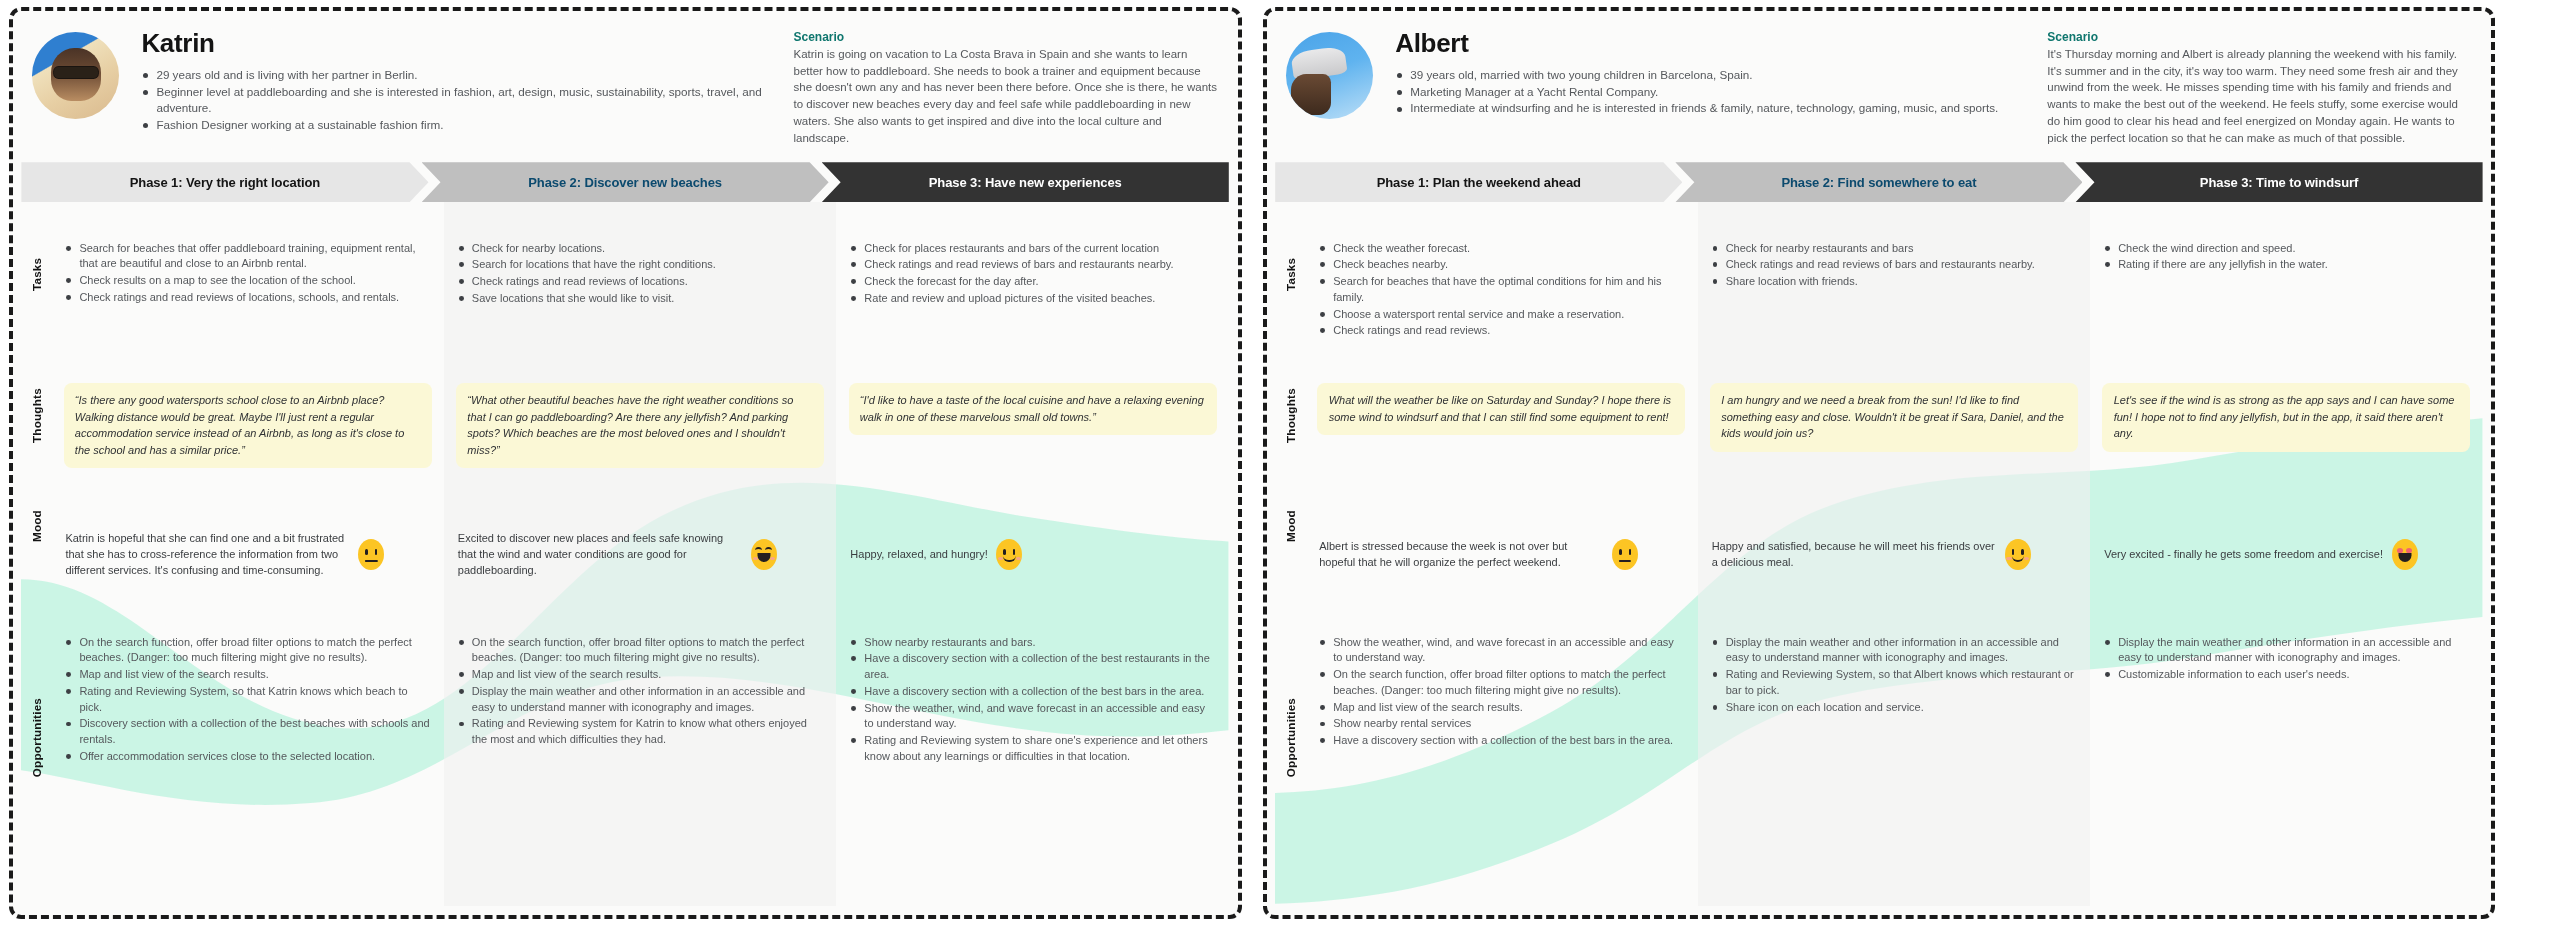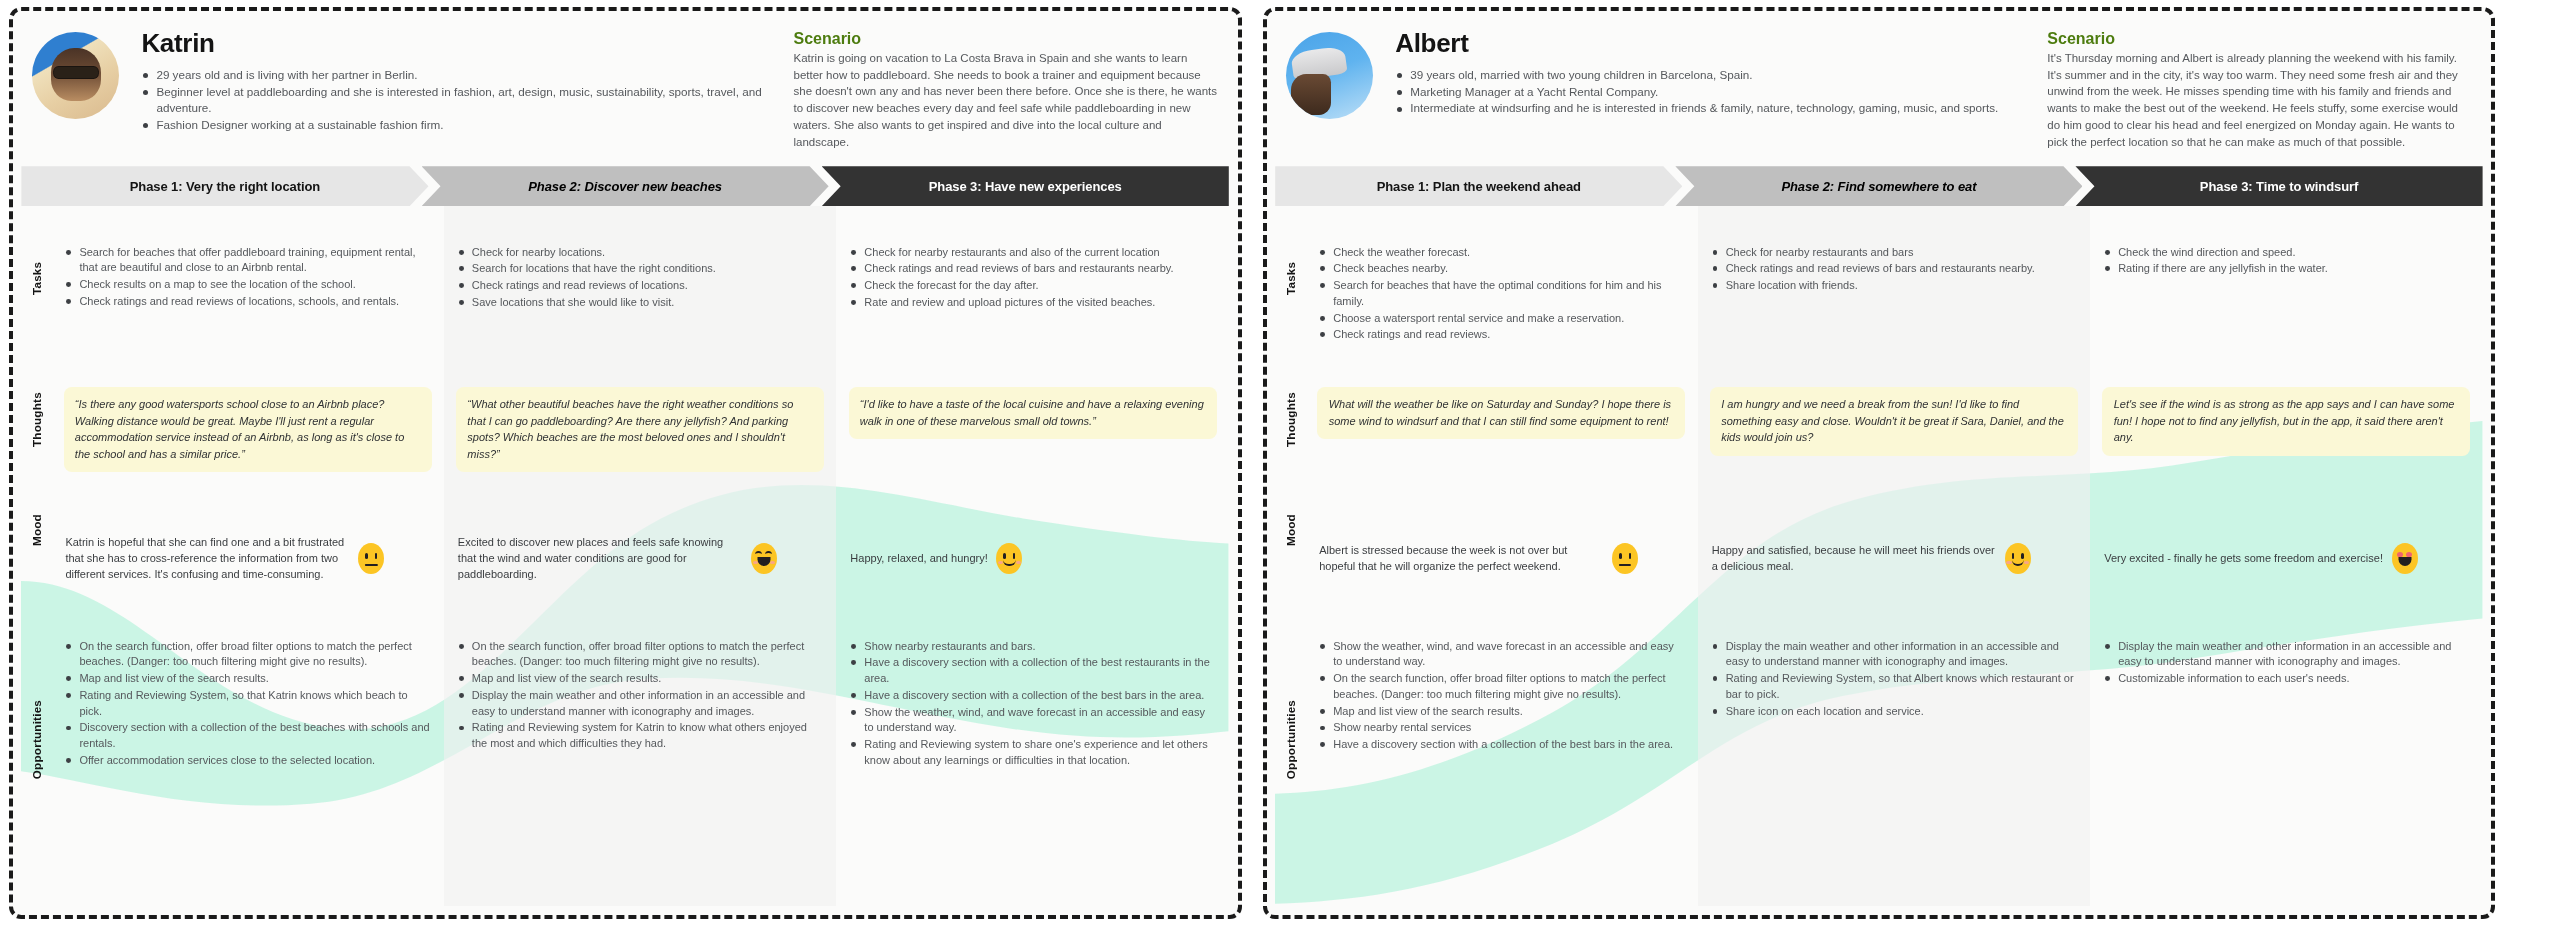--- a/index.html
+++ b/index.html
@@ -56,35 +56,35 @@
 
   .persona-main { flex: 1 1 auto; padding-left: 15.7px; padding-right: 12.2px; }
   .persona-name { font-size: 26px; font-weight: bold; color: #141414; letter-spacing: -0.3px; margin-bottom: 7.8px; }
   ul.bullets { list-style: none; }
   ul.bullets li { position: relative; padding-left: 15px; color: #55585c; font-size: 11.7px; line-height: 1.42; }
   ul.bullets li::before {
     content:""; position:absolute; left: 1.7px; top: 6.1px;
     width: 5.2px; height: 5.2px; background: #3d4044; border-radius: 50%;
   }
   .scenario { flex: 0 0 425px; width: 425px; padding-top: 1.7px; }
-  .scenario-title { font-size: 16px; font-weight: bold; color: #4d7c0f; margin-bottom: 1.7px; }
+  .scenario-title { font-size: 12px; font-weight: bold; color: #0f766e; margin-bottom: 1.7px; }
   .scenario-body { font-size: 11.5px; line-height: 1.46; color: #55585c; }
 
   
   .phase-row { display: flex; height: 40px; margin: 7px 8.7px 0 8.7px; }
   .chev {
     flex: 1 1 0; position: relative; display: flex; align-items: center; justify-content: center;
     font-size: 13px; font-weight: bold; letter-spacing: -0.1px;
     clip-path: polygon(0 0, calc(100% - 19px) 0, 100% 50%, calc(100% - 19px) 100%, 0 100%, 19px 50%);
     margin-right: -7px;
   }
   .chev:first-child { clip-path: polygon(0 0, calc(100% - 19px) 0, 100% 50%, calc(100% - 19px) 100%, 0 100%); }
   .chev:last-child { margin-right: 0; clip-path: polygon(0 0, 100% 0, 100% 100%, 0 100%, 19px 50%); }
   .chev.c1 { background:#e6e6e6; color:#141414; }
-  .chev.c2 { background:#bfbfbf; color:#000000;font-style:italic; }
+  .chev.c2 { background:#bfbfbf; color:#0c4a6e; }
   .chev.c3 { background:#333333; color:#ffffff; }
 
   
   .body-wrap { position: relative; flex: 1 1 auto; margin: 0 8.7px 8.7px 8.7px; }
 
   
   .mood-wave { position: absolute; left: 0; top: 0; width: 100%; height: 100%; pointer-events: none; z-index: 0; }
 
   .grid { position: relative; z-index: 1; display: flex; height: 100%; }
   .rowlabels { flex: 0 0 30px; display: flex; flex-direction: column; }
@@ -248,21 +248,21 @@
                 <li>Map and list view of the search results.</li>
                 <li>Display the main weather and other information in an accessible and easy to understand manner with iconography and images.</li>
                 <li>Rating and Reviewing system for Katrin to know what others enjoyed the most and which difficulties they had.</li>
               </ul>
             </div>
           </div>
 
           <div class="col">
             <div class="cell r-tasks">
               <ul class="tasklist">
-                <li>Check for nearby restaurants and also of the current location</li>
+                <li>Check for places restaurants and bars of the current location</li>
                 <li>Check ratings and read reviews of bars and restaurants nearby.</li>
                 <li>Check the forecast for the day after.</li>
                 <li>Rate and review and upload pictures of the visited beaches.</li>
               </ul>
             </div>
             <div class="r-thoughts thought-wrap">
               <div class="thought-box">“I'd like to have a taste of the local cuisine and have a relaxing evening walk in one of these marvelous small old towns.”</div>
             </div>
             <div class="r-mood">
               <div class="mood-cell">

